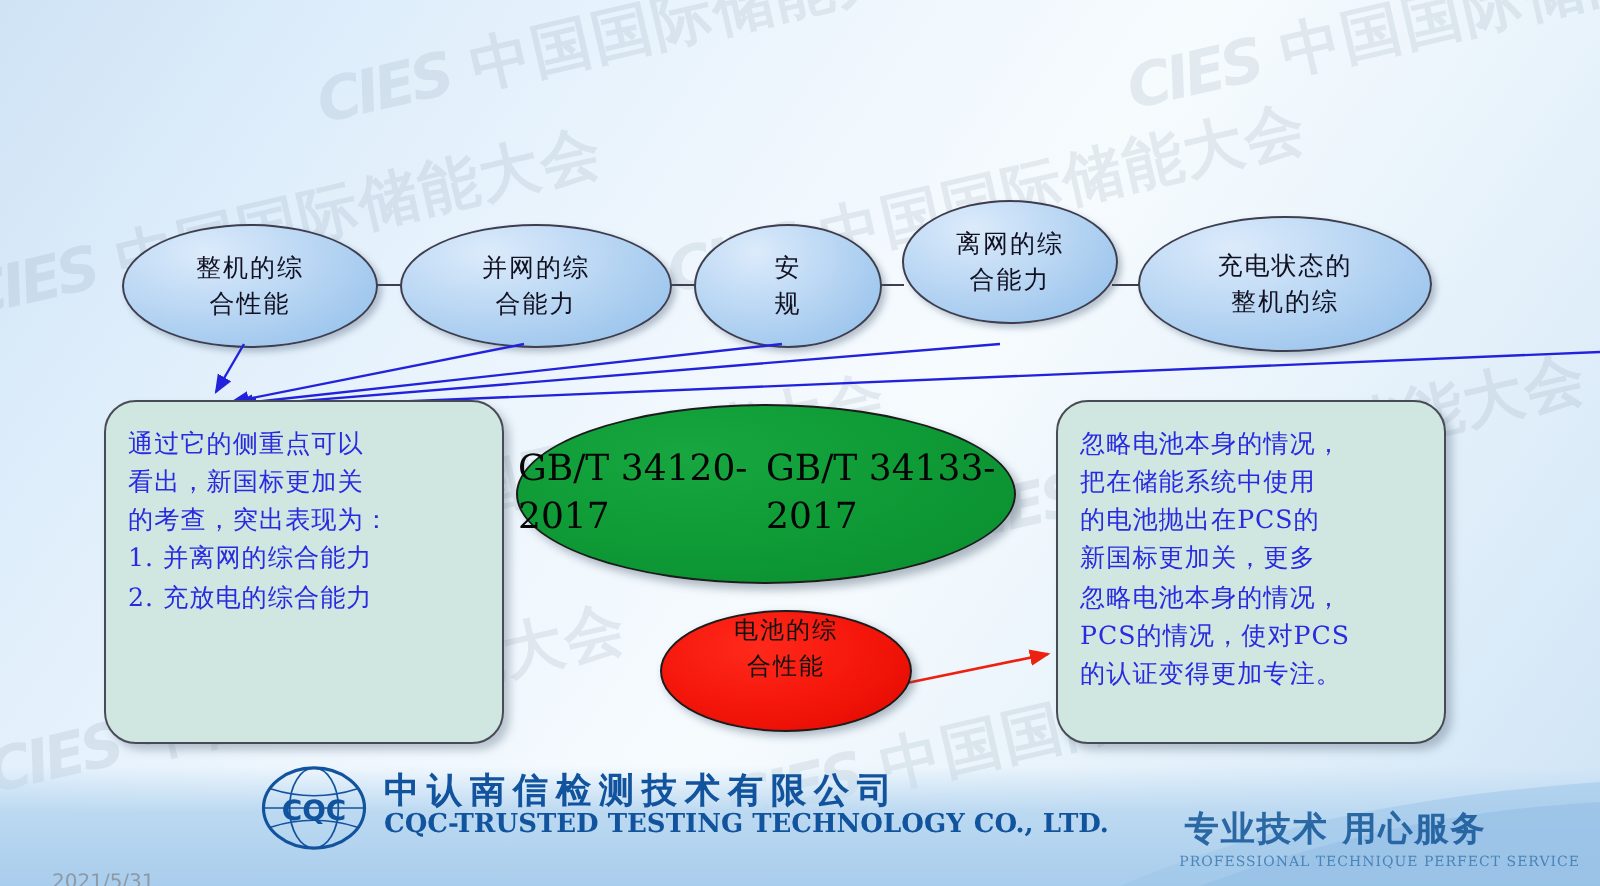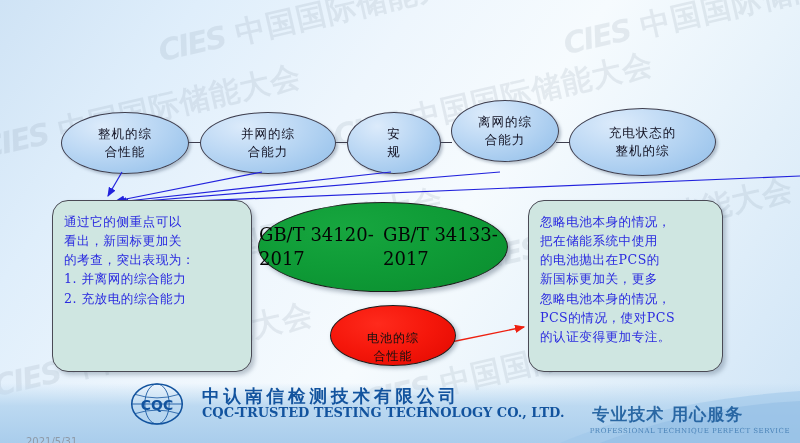--- a/index.html
+++ b/index.html
@@ -105,40 +105,40 @@
     line-height: 1.32;
   }
   #red-ellipse {
     position: absolute;
     left: 330px; top: 305px;
     width: 124px; height: 59px;
     border-radius: 50%;
     background: radial-gradient(ellipse at 38% 30%, #ff2a1c 0%, #f5170b 48%, #e00800 100%);
     border: 1.2px solid #1c1c1c;
     box-shadow: 2px 2px 4px rgba(60,80,100,0.4);
-    display: flex; align-items: flex-end; justify-content: center;
+    display: flex; align-items: flex-start; justify-content: center;
     text-align: center;
     font-family: Liberation Sans, sans-serif;
     font-size: 12px; color: #101010;
     line-height: 1.5; letter-spacing: 1px;
   }
   
   #arrows { position: absolute; inset: 0; pointer-events: none; }
   
   #bottom-band {
     position: absolute; left: 0; bottom: 0;
     width: 800px; height: 60px;
     background: linear-gradient(180deg, rgba(197,222,243,0) 0%, #bcd9f1 38%, #a9cdec 100%);
   }
   #bottom-curve {
     position: absolute; left: 0; bottom: 0; width: 800px; height: 60px;
   }
   #logo-group {
     position: absolute; left: 130px; top: 382px;
-    display: flex; align-items: center; gap: 18px;
+    display: flex; align-items: center; gap: 8px;
   }
   #cqc-mark { width: 54px; height: 44px; }
   #company-cn {
     font-family: Liberation Mono, monospace;
     font-weight: bold; font-size: 17.5px;
     color: #12539e; letter-spacing: 4px; line-height: 1.05;
   }
   #company-en {
     font-family: "DejaVu Serif", "Liberation Serif", serif;
     font-weight: bold; font-size: 13px;

